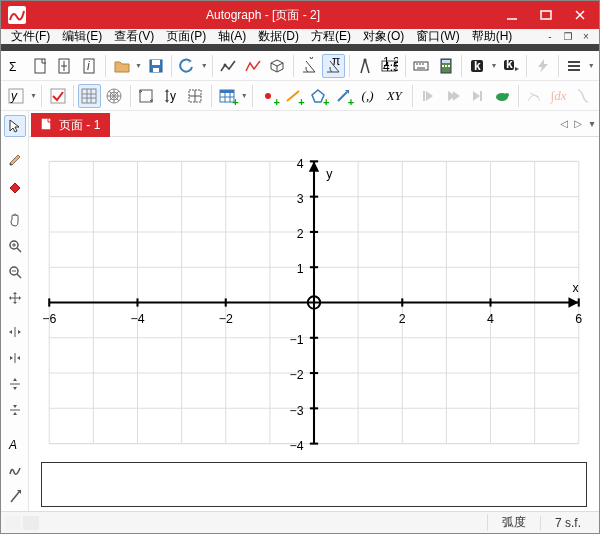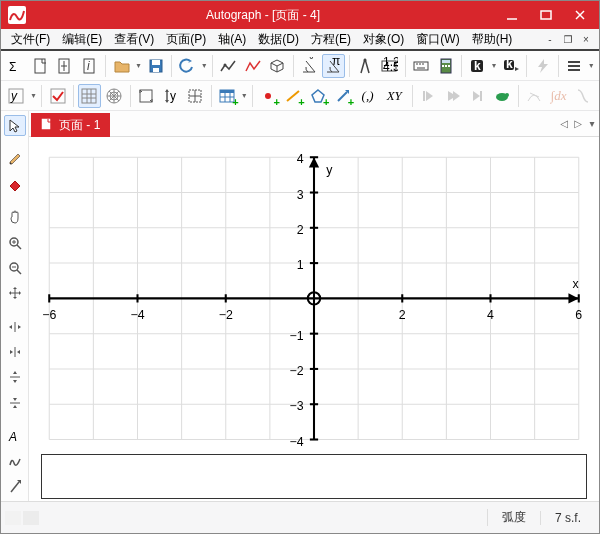--- a/index.html
+++ b/index.html
@@ -5,21 +5,21 @@
 * { margin: 0; padding: 0; box-sizing: border-box; font-family: "Segoe UI", "Microsoft YaHei", sans-serif; font-size: 12px; }
 body { width: 600px; height: 534px; background: #fff; display: flex; flex-direction: column; border: 1px solid #888; }
 
 .titlebar { background: #d8262c; color: #fff; display: flex; align-items: center; height: 28px; padding: 0 2px; }
 .titlebar .appicon { width: 20px; height: 20px; margin: 0 4px; position: relative; }
 .titlebar .appicon svg { width: 100%; height: 100%; }
 .titlebar .title { flex: 1; text-align: center; font-size: 12px; }
 .titlebar .winbtn { width: 34px; height: 28px; display: flex; align-items: center; justify-content: center; cursor: pointer; color: #fff; }
 .titlebar .winbtn svg { width: 12px; height: 12px; stroke: #fff; stroke-width: 1.5; fill: none; }
 
-.menubar { background: #f6f6f7; display: flex; align-items: center; height: 22px; padding: 0 4px; border-bottom: 2px solid #404040; }
+.menubar { background: #f6f6f7; display: flex; align-items: center; height: 22px; padding: 0 4px; border-bottom: 7px solid #404040; }
 .menubar .menuitem { padding: 2px 6px; cursor: pointer; }
 .menubar .spacer { flex: 1; }
 .menubar .mdibtn { width: 18px; height: 16px; display: flex; align-items: center; justify-content: center; cursor: pointer; font-size: 10px; color: #444;}
 
 .toolbar { background: #fdfdfd; display: flex; align-items: center; height: 30px; padding: 2px 4px; gap: 2px; flex-wrap: nowrap; border-bottom: 1px solid #e8e8e9; }
 .sep { width: 1px; height: 22px; background: #ddd; margin: 0 2px; }
 .tbtn { width: 24px; height: 24px; display: flex; align-items: center; justify-content: center; cursor: pointer; border: 1px solid transparent; border-radius: 2px; position: relative; }
 .tbtn.active { background: #e3efff; border-color: #9abde8; }
 .tbtn svg { width: 18px; height: 18px; }
 .dd { width: 8px; font-size: 8px; color: #666; display: flex; align-items: center; justify-content: center; cursor: pointer; }
@@ -35,39 +35,39 @@
 .tabstrip { height: 26px; background: #fdfdfd; display: flex; align-items: stretch; padding-left: 2px; border-bottom: 1px solid #ddd; }
 .tab { background: #d8262c; color: #fff; display: flex; align-items: center; padding: 12px 10px; gap: 6px; font-size: 12px; margin: 2px 0; }
 .tab .tabicon svg { width: 12px; height: 12px; }
 .tabstrip .spacer { flex: 1; }
 .tabstrip .navbtn { width: 14px; display: flex; align-items: center; justify-content: center; font-size: 10px; color: #666; cursor: pointer;}
 
 .canvas { flex: 1; background: #fff; padding: 12px 12px 4px 12px; display:flex; flex-direction:column;}
 .plot { flex:1; width:100%; background: #fff; }
 .resultbox { height: 45px; border: 1px solid #333; margin-top: 6px; background:#fff;}
 
-.statusbar { height: 32px; background: #f6f6f7; border-top: 1px solid #ddd; display: flex; align-items: center; padding: 0 4px; font-size: 11px; color: #333; }
+.statusbar { height: 22px; background: #f6f6f7; border-top: 1px solid #ddd; display: flex; align-items: center; padding: 0 4px; font-size: 11px; color: #333; }
 .statusbar .stripe{ width:16px; height:14px; margin-right:2px;}
 .statusbar .stripe.a{background:#f2f2f2}
 .statusbar .stripe.b{background:#ececec}
 .statusbar .cell { padding: 0 14px; border-left: 1px solid #ddd; }
 .statusbar .spacer { flex: 1; }
 
 </style>
 </head>
 <body>
 
 <div class="titlebar">
   <div class="appicon">
     <svg viewBox="0 0 20 20">
         <rect x="1" y="1" width="18" height="18" rx="2" fill="#fff"></rect>
         <path d="M3 15 Q6 5 10 12 T17 6" stroke="#d8262c" stroke-width="2" fill="none"></path>
       </svg>
   </div>
-  <div class="title">Autograph - [页面 - 4]</div>
+  <div class="title">Autograph - [页面 - 2]</div>
   <div class="winbtn">
       <svg viewBox="0 0 12 12">
         <line x1="1" y1="10" x2="11" y2="10"></line>
       </svg>
     </div>
   <div class="winbtn">
       <svg viewBox="0 0 12 12">
         <rect x="1" y="2" width="10" height="8"></rect>
       </svg>
     </div>

